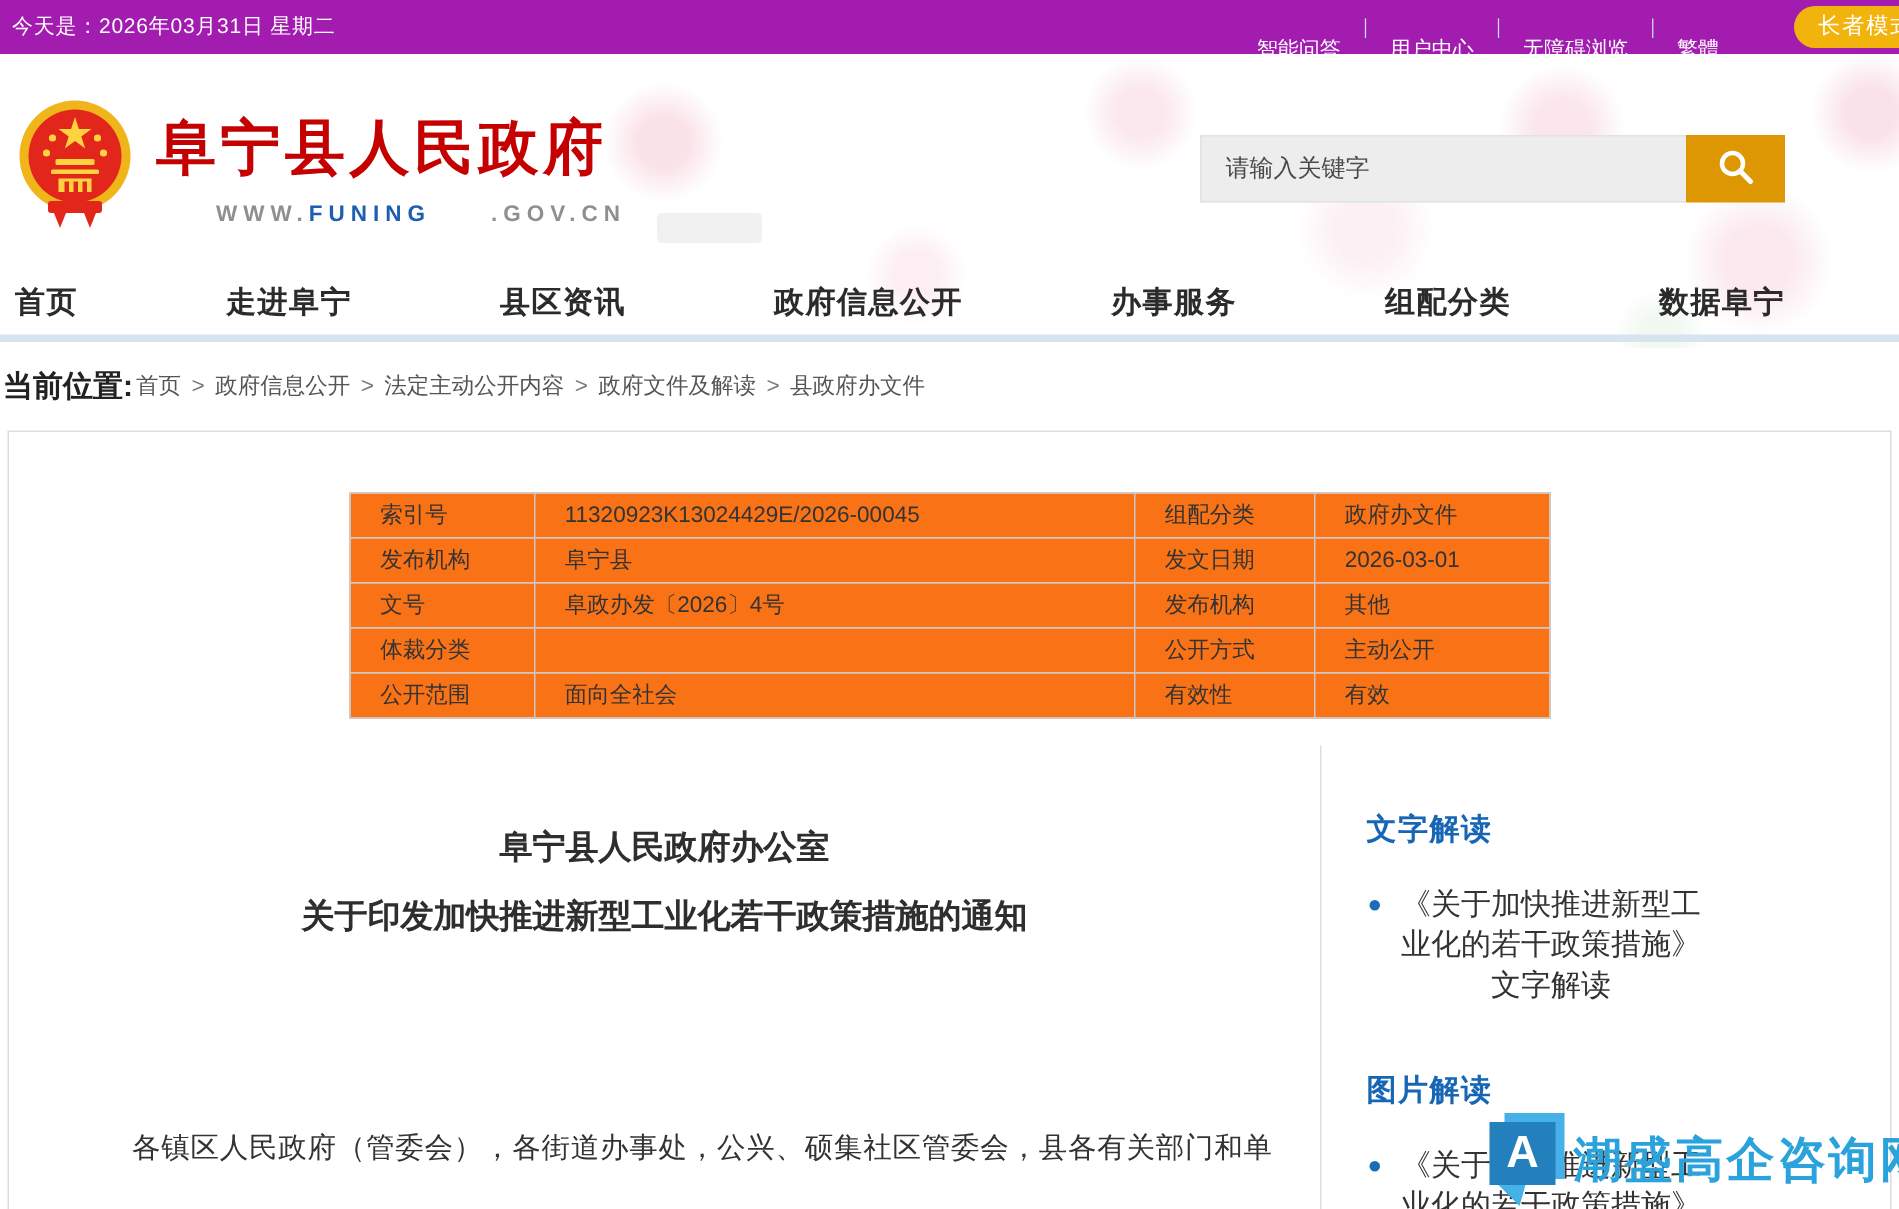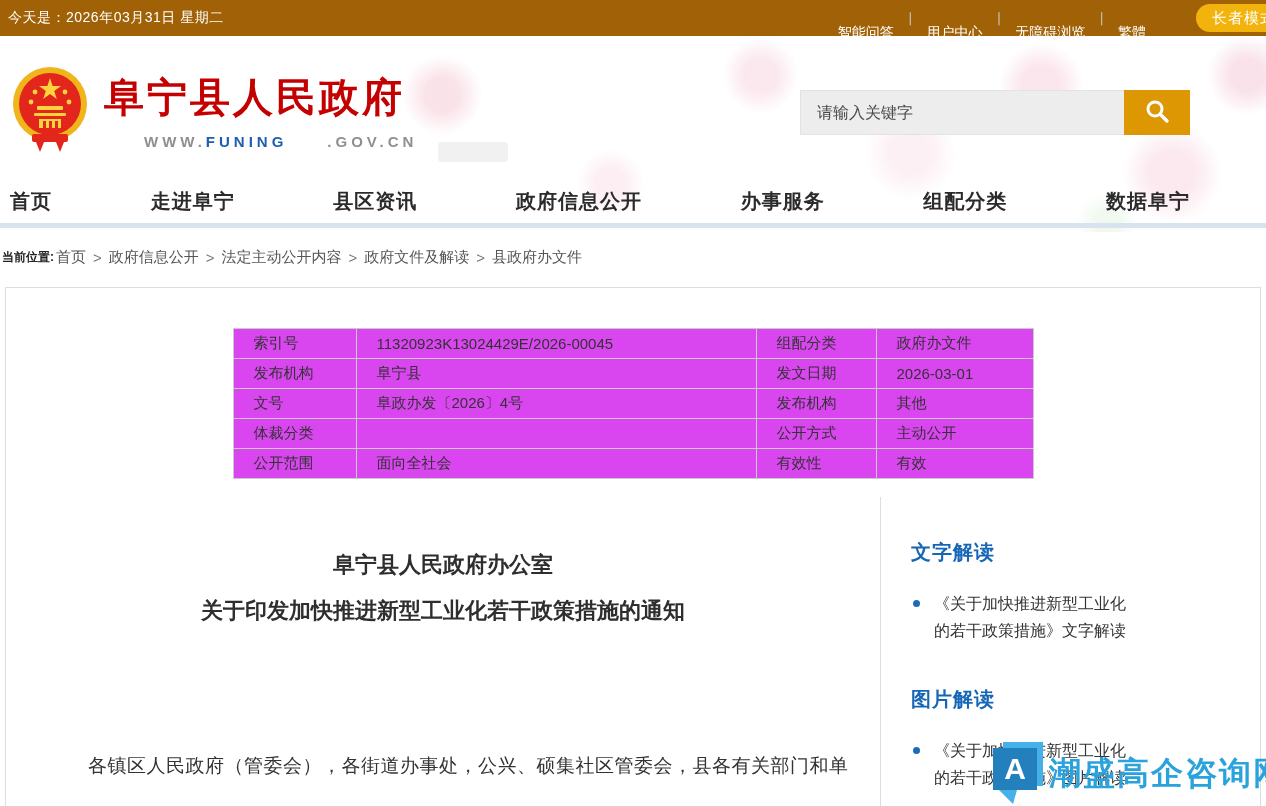--- a/index.html
+++ b/index.html
@@ -1,21 +1,21 @@
 <!DOCTYPE html>
 <html><head>
 <meta charset="utf-8">
 <style>
   * { margin:0; padding:0; box-sizing:border-box; }
   html,body { width:1266px; height:806px; overflow:hidden; background:#fff;
     font-family:"Liberation Sans","DejaVu Sans",sans-serif; color:#333; }
   body { position:relative; }
 
   
-  .topbar { position:relative; height:36px; background:#a16207; color:#fff;
+  .topbar { position:relative; height:36px; background:#a21caf; color:#fff;
     display:flex; align-items:center; justify-content:space-between;
     padding:0 110px 0 8px; font-size:14px; z-index:5; }
   .topbar-date { letter-spacing:.5px; }
   .topbar-links { display:flex; align-items:center; gap:0; }
   .topbar-links a { color:#fff; text-decoration:none; padding:0 10px; cursor:pointer;margin-top:30px; }
   .topbar-sep { color:#cfe0f5; font-size:13px; }
   .elder-btn { position:absolute; right:-26px; top:4px; height:28px; line-height:28px;
     background:#f3b30d; color:#fff; border:none; border-radius:14px;
     padding:0 16px; font-size:15px; letter-spacing:1px; cursor:pointer; }
 
@@ -54,48 +54,48 @@
   
   .nav { position:relative; height:48px; display:flex; align-items:center;
     justify-content:space-between; padding:0 76px 0 10px;
     border-bottom:5px solid #d8e3f0; z-index:1; background:transparent; }
   .nav a { font-size:20px; font-weight:bold; color:#2b2b2b; text-decoration:none;
     letter-spacing:1px; cursor:pointer; }
 
   
   .crumbs { height:59px; display:flex; align-items:center; padding:0 0 0 2px;
     font-size:15px; color:#555; }
-  .crumbs .loc { font-weight:bold; color:#222; font-size:12px; }
+  .crumbs .loc { font-weight:bold; color:#222; font-size:20px; }
   .crumbs a { color:#555; text-decoration:none; margin:0 7px; cursor:pointer; }
   .crumbs .sep { color:#777; }
 
   
   .panel { margin:0 5px; border:1px solid #ddd; background:#fff; height:520px;
     position:relative; }
   table.doc-info { border-collapse:collapse; margin:40px auto 0; width:800px;
     table-layout:fixed; }
   table.doc-info td { border:1px solid #c9c9c9; height:30px; font-size:15px;
-    color:#333; padding:0 0 0 20px; background:#d946ef; }
+    color:#333; padding:0 0 0 20px; background:#f97316; }
   td.c1 { width:123px; } td.c2 { width:400px; } td.c3 { width:120px; } td.c4 { width:157px; }
 
   .content-row { display:flex; margin-top:18px; height:330px; }
   .doc-main { flex:0 0 874px; }
   .doc-title { margin-top:45px; text-align:center;
     font-family:"Liberation Serif","DejaVu Serif",serif; font-weight:bold;
     font-size:22px; color:#2e2e2e; line-height:46px; }
   .doc-body { margin:104px 20px 0 44px; font-size:19px; color:#333;
     line-height:55px; text-indent:2em; letter-spacing:.5px; }
 
   .sidebar { flex:1; border-left:1px solid #ddd; padding:42px 0 0 30px; }
   .sb-heading { font-size:20px; font-weight:bold; color:#1766b5; letter-spacing:1px; }
   .sb-item { display:flex; margin-top:24px; cursor:pointer; }
   .sb-dot { width:7px; height:7px; border-radius:50%; background:#1a6bb8;
     margin:10px 14px 0 2px; flex:0 0 7px; }
-  .sb-link { width:200px; font-size:16px; line-height:27px; color:#333;
-    text-decoration:none; }
+  .sb-link { width:200px; font-size:20px; line-height:27px; color:#333;
+    text-decoration:none;text-align:center; }
   .sb-section2 { margin-top:42px; }
 
   
   .watermark { position:absolute; left:993px; top:742px; display:flex;
     align-items:flex-start; z-index:20; pointer-events:none; }
   .wm-logo { position:relative; width:52px; height:62px; margin-right:4px; }
   .wm-back { position:absolute; left:10px; top:0; width:40px; height:44px; background:#45b1e8; }
   .wm-front { position:absolute; left:0; top:6px; width:44px; height:42px; background:#2380bd;
     color:#fff; font-size:30px; font-weight:bold; text-align:center; line-height:42px; }
   .wm-tail { position:absolute; left:6px; top:48px; width:0; height:0;

